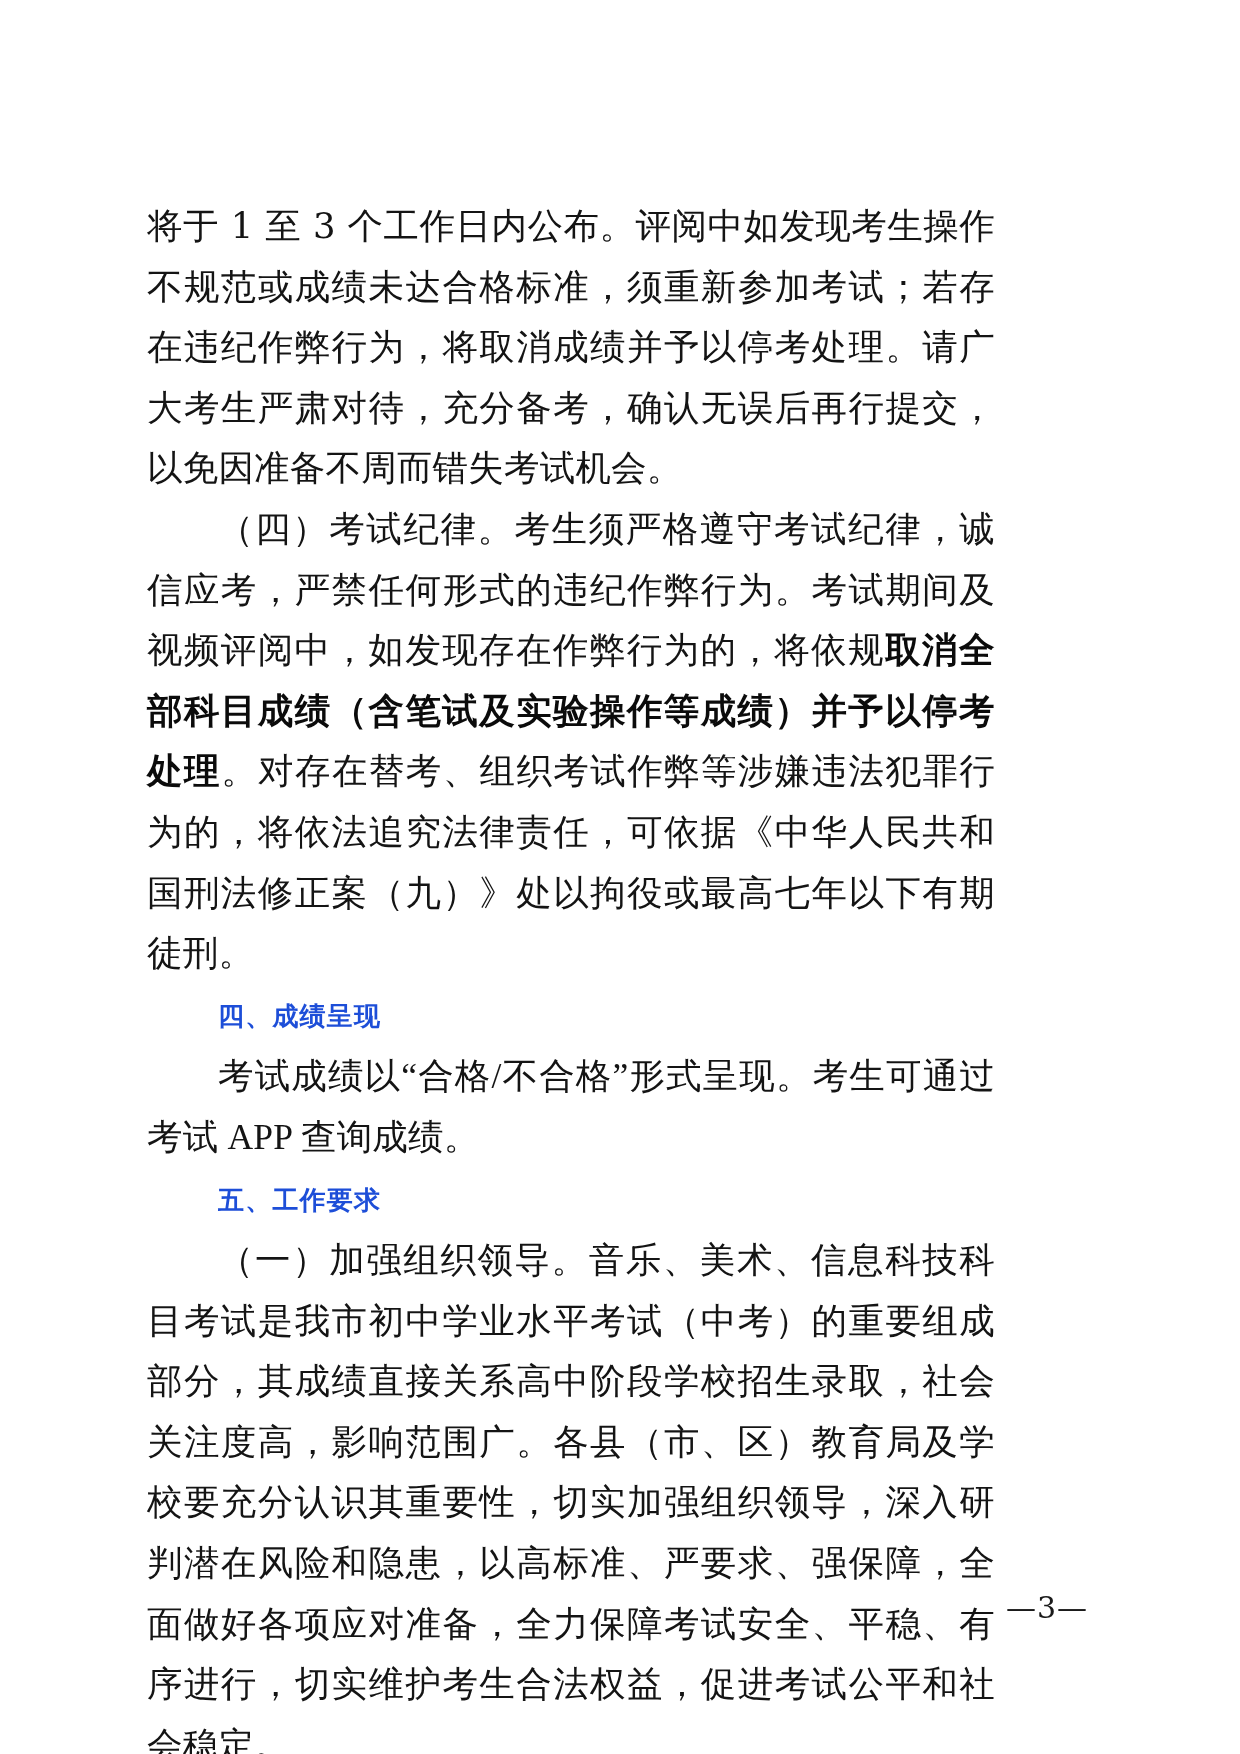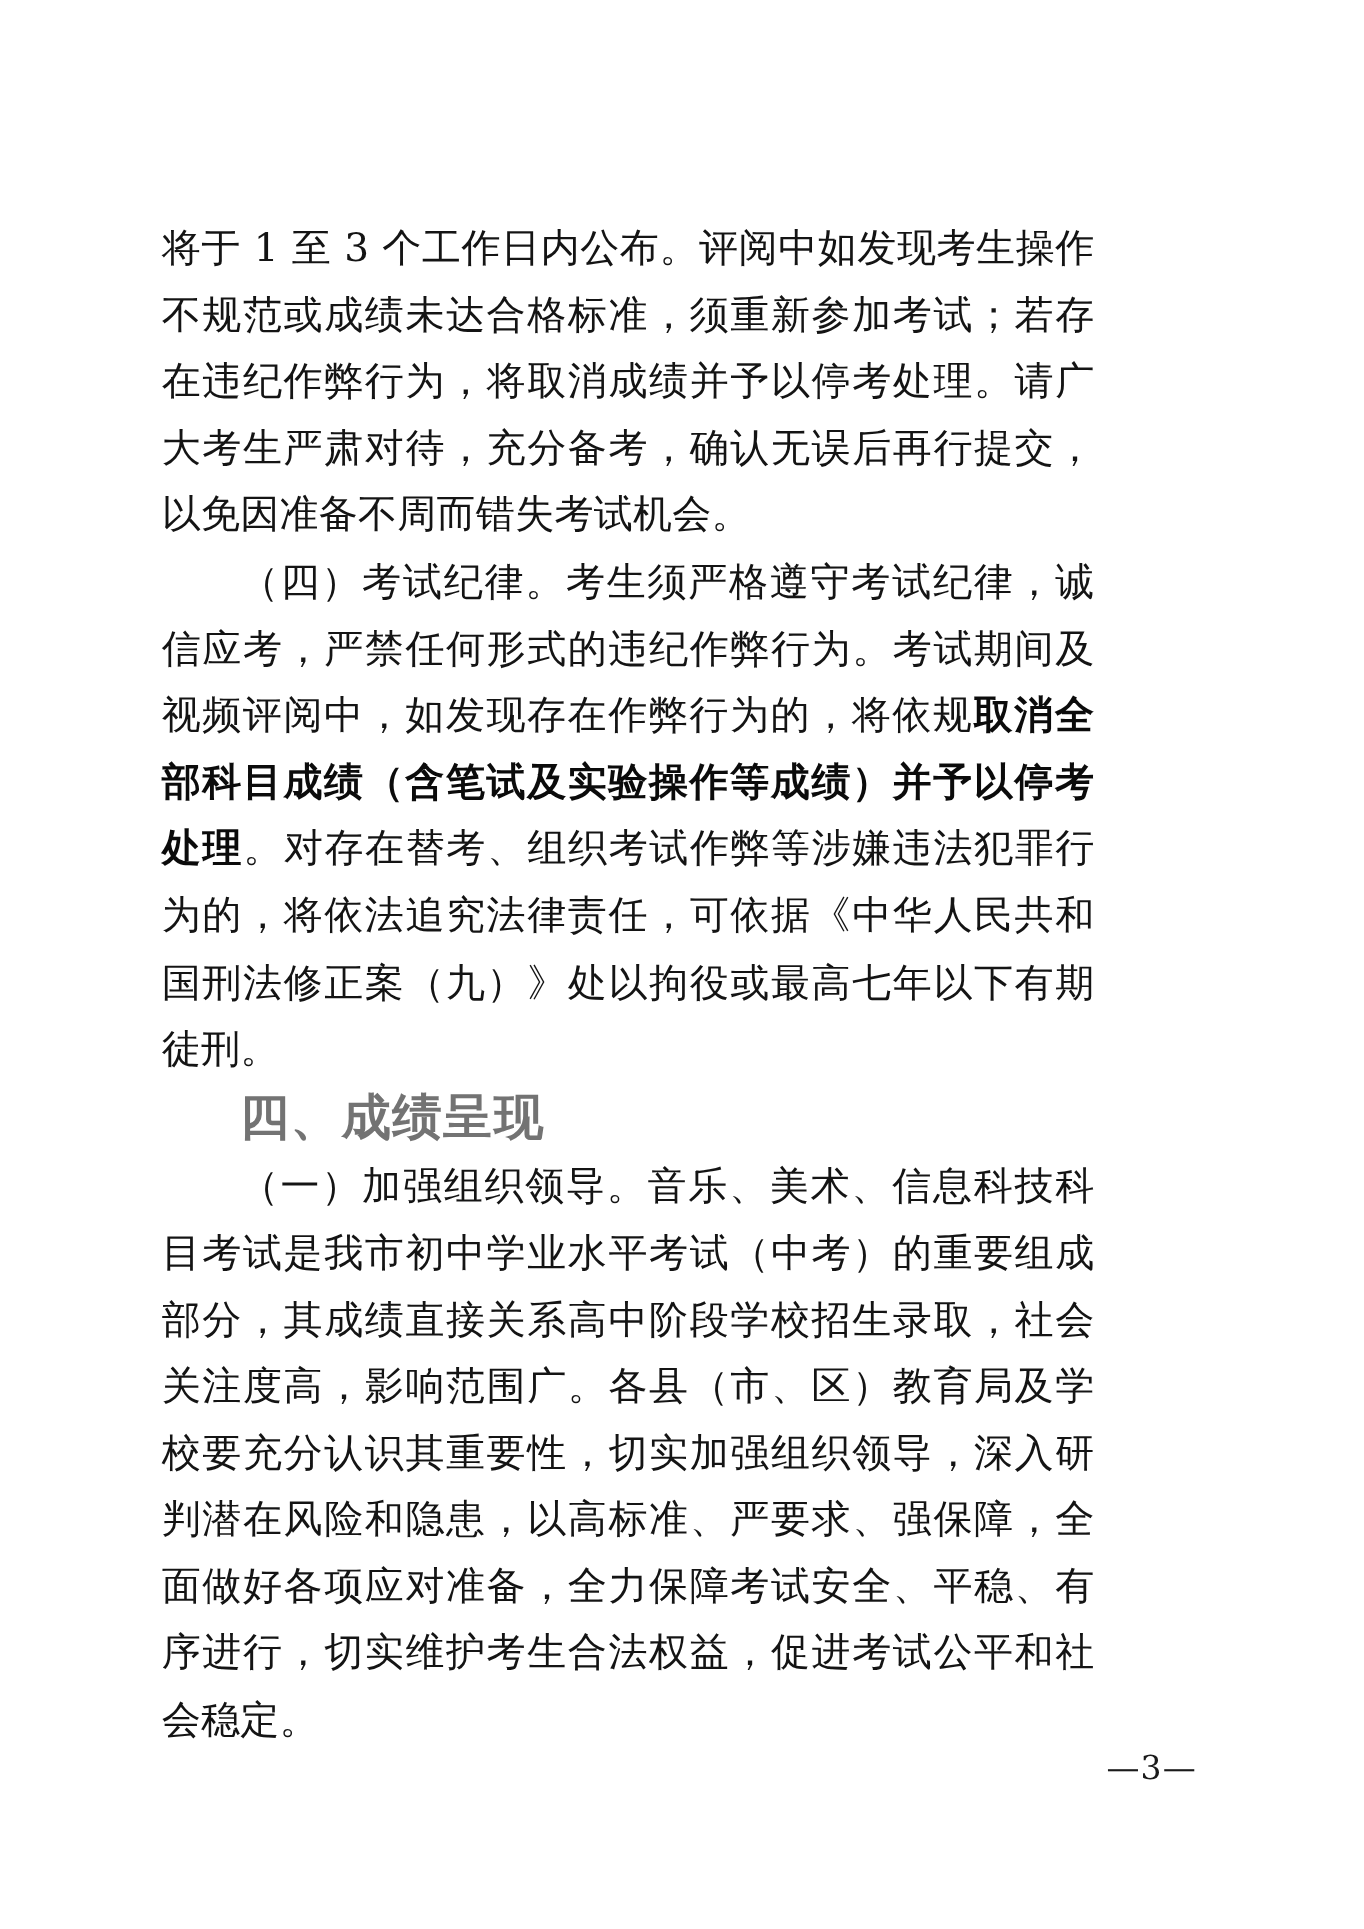--- a/index.html
+++ b/index.html
@@ -37,27 +37,27 @@
   }
   .p.indent {
     text-indent: 71px;
     font-family: Liberation Serif, serif;
   }
   .p + .p {
     margin-top: 0px;
   }
   
   .heading {
-    font-size: 45px;
+    font-size: 26px;
     line-height: 60.6px;
     font-weight: 700;
     text-indent: 71px;
     margin: 0;
     letter-spacing: 1.2px;
-    color: #737373;
+    color: #1d4ed8;
   }
   .em-bold {
     font-weight: 700;
     letter-spacing: 0.4px;
     color: #0b0b0b;
   }
   .spacer-xs { height: 2px; }
   
   .page-number {
     position: absolute;
@@ -86,23 +86,25 @@
   <div class="body-col">
 
     <p class="p">将于 1 至 3 个工作日内公布。评阅中如发现考生操作不规范或成绩未达合格标准，须重新参加考试；若存在违纪作弊行为，将取消成绩并予以停考处理。请广大考生严肃对待，充分备考，确认无误后再行提交，以免因准备不周而错失考试机会。</p>
 
     <p class="p indent"><span>（四）考试纪律。考生须严格遵守考试纪律，诚信应考，严禁任何形式的违纪作弊行为。考试期间及视频评阅中，如发现存在作弊行为的，将依规</span><span class="em-bold">取消全部科目成绩（含笔试及实验操作等成绩）并予以停考处理</span><span>。对存在替考、组织考试作弊等涉嫌违法犯罪行为的，将依法追究法律责任，可依据《中华人民共和国刑法修正案（九）》处以拘役或最高七年以下有期徒刑。</span></p>
 
     <div class="spacer-xs"></div>
 
     <p class="heading">四、成绩呈现</p>
 
+    <p class="p indent">考试成绩以“合格/不合格”形式呈现。考生可通过考试 APP 查询成绩。</p>
 
     <div class="spacer-xs"></div>
 
+    <p class="heading">五、工作要求</p>
 
     <p class="p indent">（一）加强组织领导。音乐、美术、信息科技科目考试是我市初中学业水平考试（中考）的重要组成部分，其成绩直接关系高中阶段学校招生录取，社会关注度高，影响范围广。各县（市、区）教育局及学校要充分认识其重要性，切实加强组织领导，深入研判潜在风险和隐患，以高标准、严要求、强保障，全面做好各项应对准备，全力保障考试安全、平稳、有序进行，切实维护考生合法权益，促进考试公平和社会稳定。</p>
 
   </div>
 
   <div class="page-number">—3—</div>
 
   <div class="paper-tint"></div>
 
 </div>

